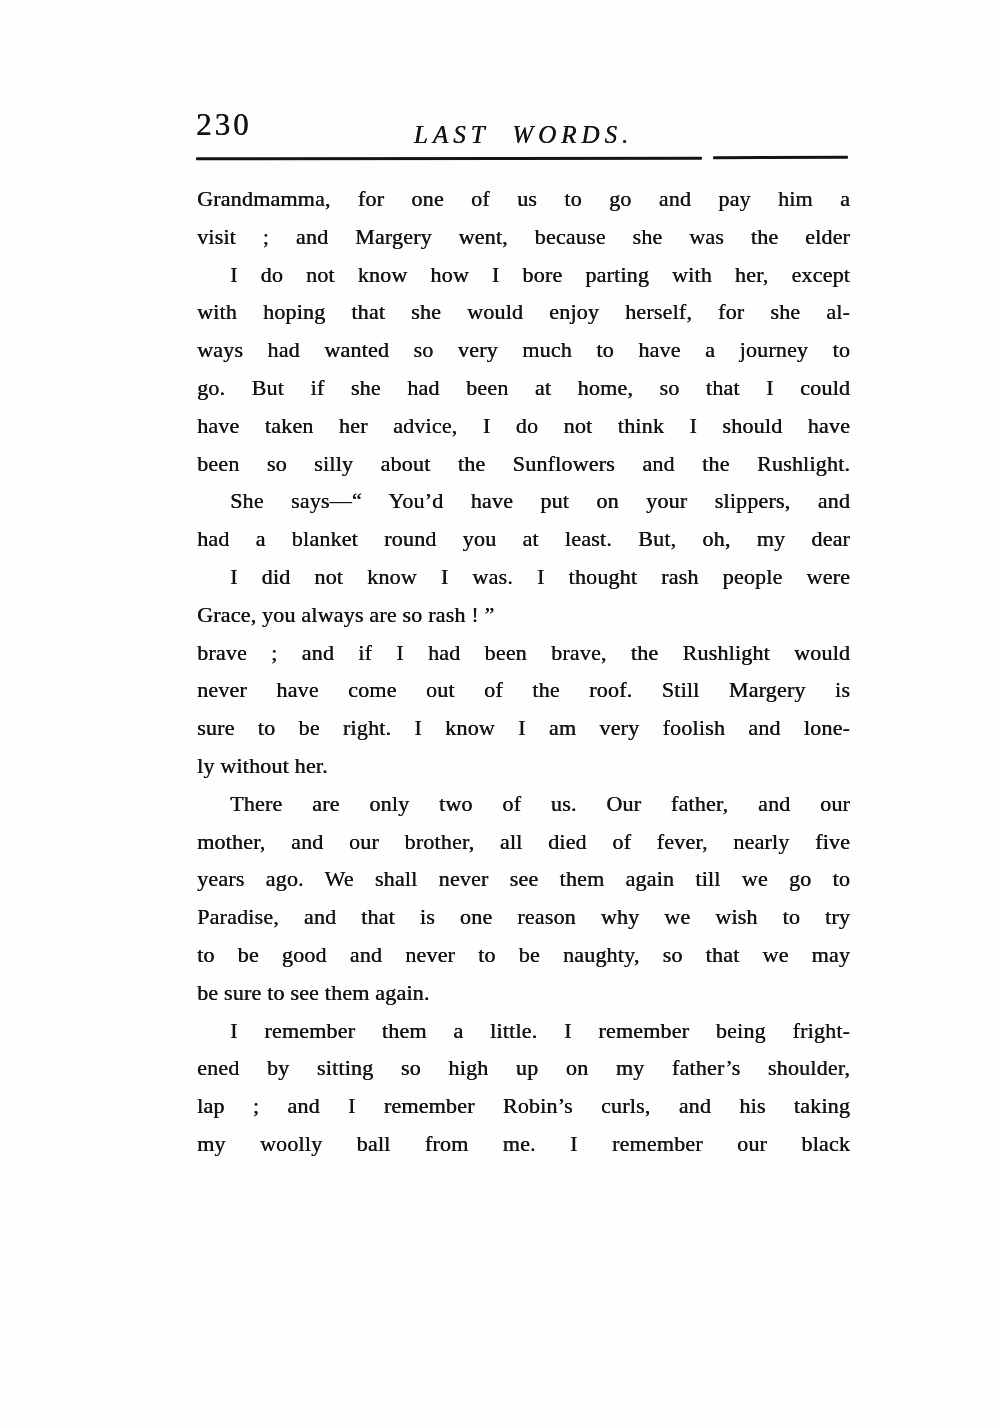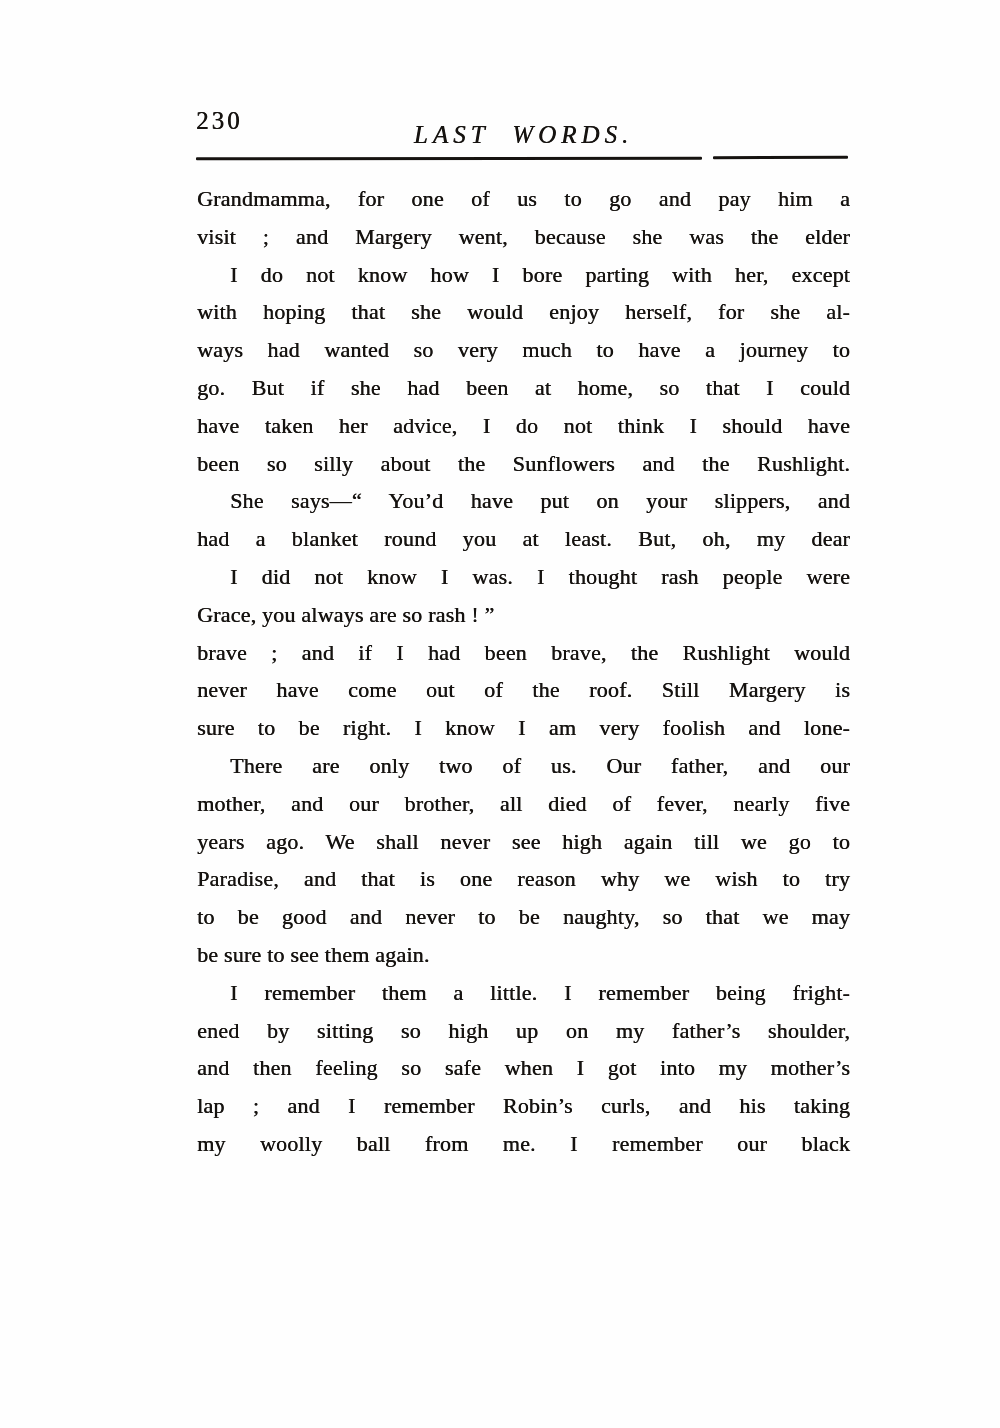--- a/index.html
+++ b/index.html
@@ -13,21 +13,21 @@
     height:1428px;
     background:var(--paper);
     font-family:"Liberation Serif","DejaVu Serif",serif;
     color:var(--ink);
     overflow:hidden;
   }
   .folio{
     position:absolute;
     left:196px;
     top:107px;
-    font-size:25px;
+    font-size:31px;
     letter-spacing:3px;
     text-shadow:0.4px 0 currentColor;
   }
   .running-title{
     position:absolute;
     left:197px;
     top:121px;
     width:653px;
     text-align:center;
     font-style:italic;
@@ -95,25 +95,25 @@
     <div class="line">go. But if she had been at home, so that I could</div>
     <div class="line">have taken her advice, I do not think I should have</div>
     <div class="line">been so silly about the Sunflowers and the Rushlight.</div>
     <div class="line indent">She says—“ You’d have put on your slippers, and</div>
     <div class="line">had a blanket round you at least. But, oh, my dear</div>
     <div class="line indent">I did not know I was. I thought rash people were</div>
     <div class="line end">Grace, you always are so rash ! ”</div>
     <div class="line">brave ; and if I had been brave, the Rushlight would</div>
     <div class="line">never have come out of the roof. Still Margery is</div>
     <div class="line">sure to be right. I know I am very foolish and lone-</div>
+    <div class="line end">ly without her.</div>
     <div class="line indent">There are only two of us. Our father, and our</div>
     <div class="line">mother, and our brother, all died of fever, nearly five</div>
-    <div class="line">years ago. We shall never see high again till we go to</div>
+    <div class="line">years ago. We shall never see them again till we go to</div>
     <div class="line">Paradise, and that is one reason why we wish to try</div>
     <div class="line">to be good and never to be naughty, so that we may</div>
     <div class="line end">be sure to see them again.</div>
     <div class="line indent">I remember them a little. I remember being fright-</div>
     <div class="line">ened by sitting so high up on my father’s shoulder,</div>
-    <div class="line">and then feeling so safe when I got into my mother’s</div>
     <div class="line">lap ; and I remember Robin’s curls, and his taking</div>
     <div class="line">my woolly ball from me. I remember our black</div>
   </main>
 </div>
 
 </body></html>

